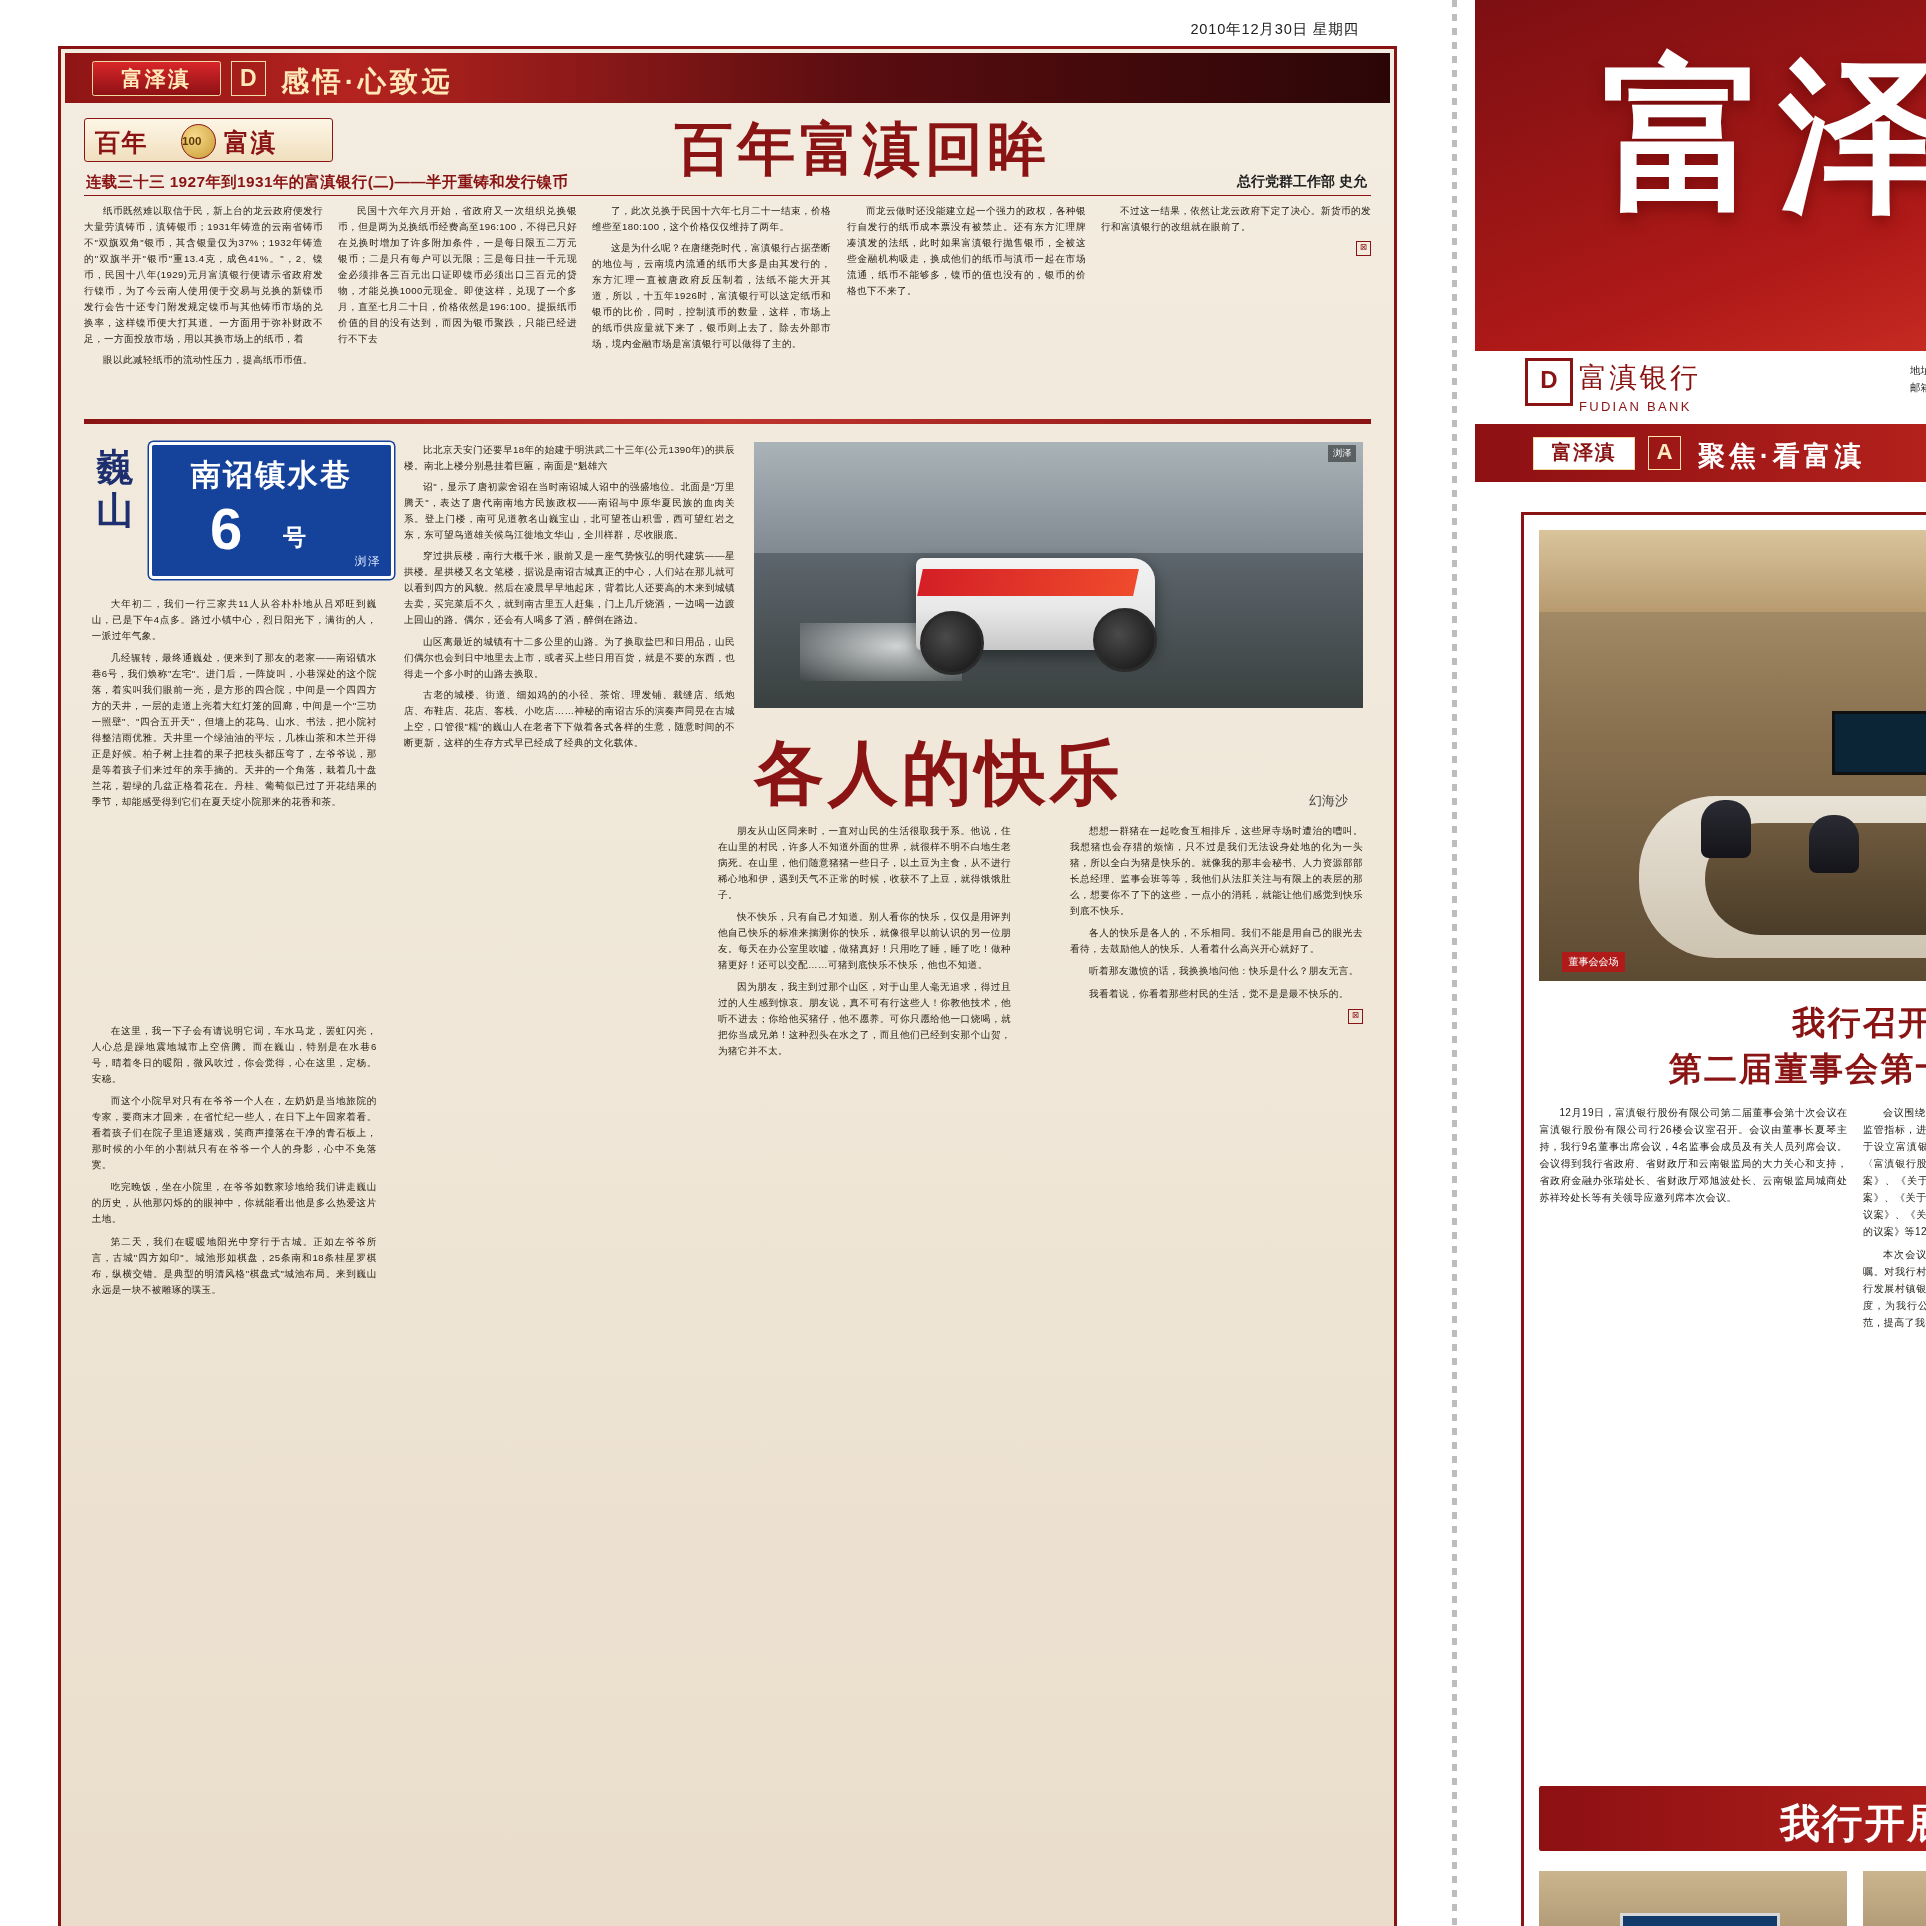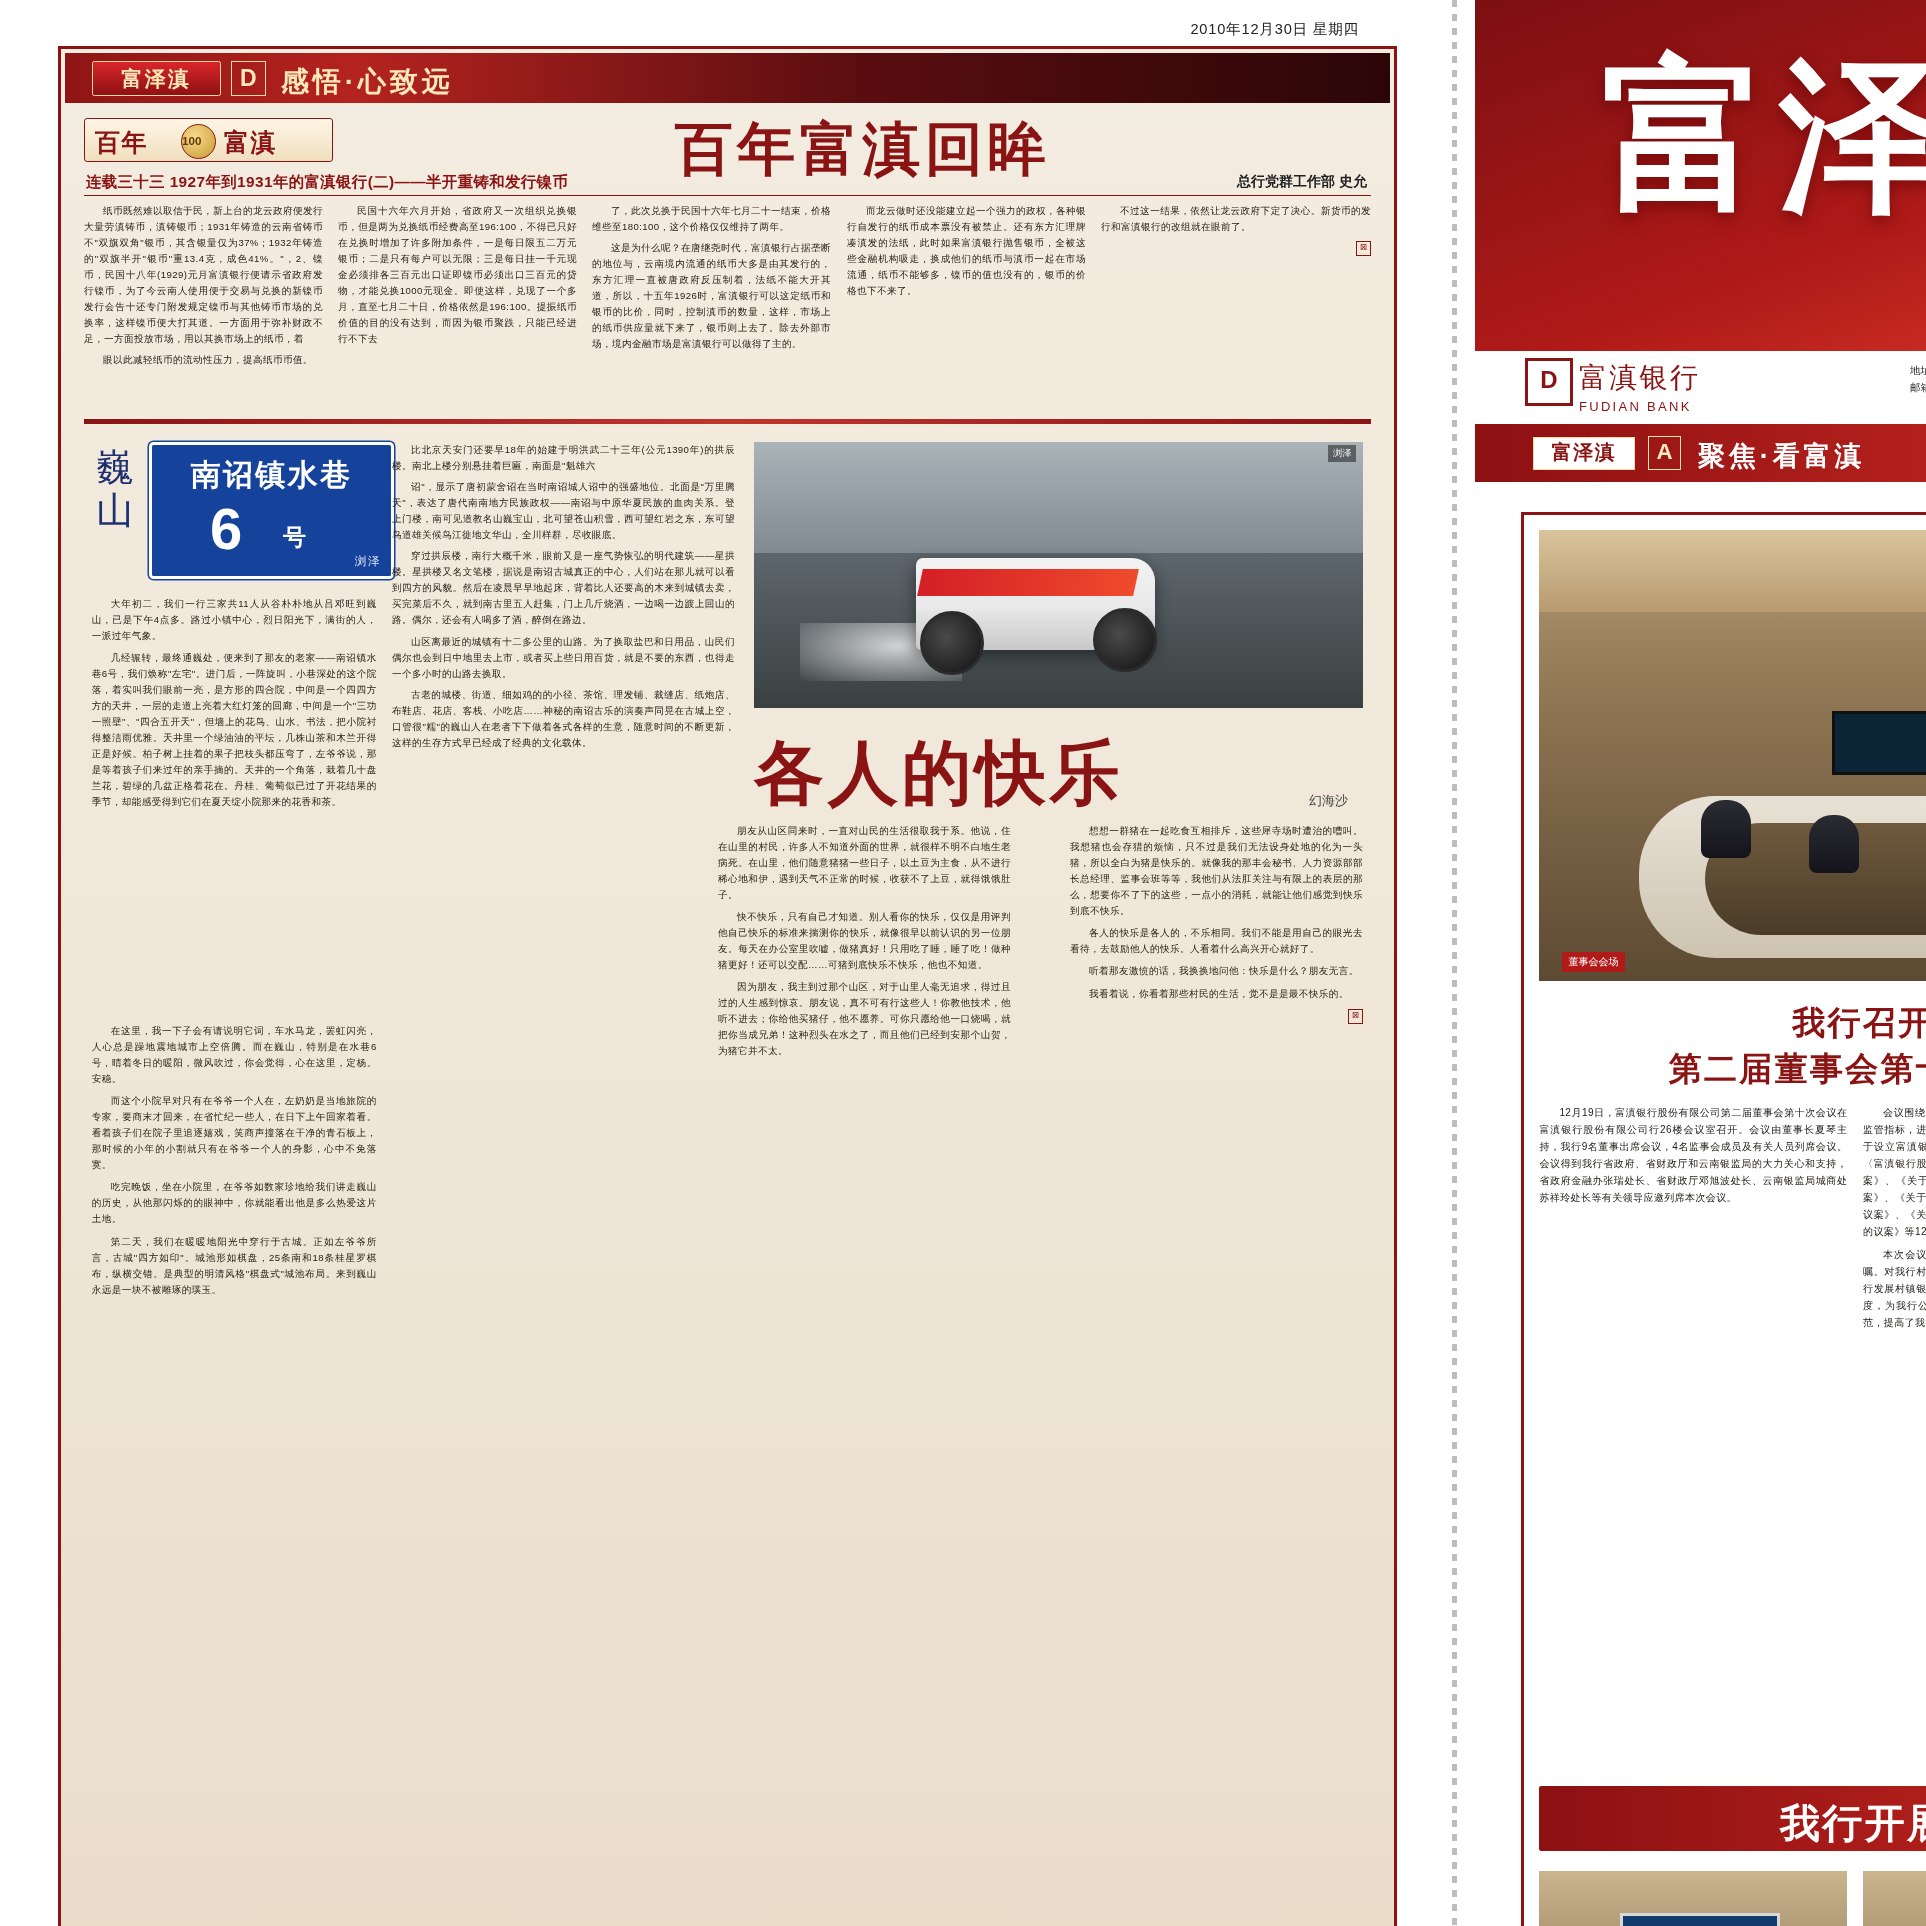--- a/index.html
+++ b/index.html
@@ -41,21 +41,21 @@
   .ls-cols{position:absolute;left:23px;top:154px;width:1287px;height:208px;}
   .ls-col{position:absolute;top:0;width:239px;font-size:9.6px;line-height:16px;color:#2a2118;
     text-align:justify;letter-spacing:0.4px;}
   .ls-col p{margin:0 0 5.4px 0;text-indent:19px;}
 
   .ls-bar{position:absolute;left:23px;top:370px;width:1287px;height:4.6px;
     background:linear-gradient(90deg,#8a1414,#c0352e,#8a1414);}
 
   
   .feat{position:absolute;left:23px;top:385px;width:1287px;height:1518px;}
-  .feat-vert{position:absolute;left:7.7px;top:11.6px;width:46px;font-size:37px;font-weight:normal;color:#1d2f6f;
+  .feat-vert{position:absolute;left:7.7px;top:11.6px;width:46px;font-size:37px;font-weight:bold;color:#1d2f6f;
     line-height:43px;text-align:center;font-family:"DejaVu Serif",serif;}
   .signplate{position:absolute;left:65px;top:7.7px;width:239px;height:131px;background:#15429a;
     border:3.9px solid #ffffff;border-radius:4.6px;box-shadow:0 0 0 1.5px #15429a;}
   .signplate .l1{position:absolute;left:0;right:0;top:10.8px;text-align:center;color:#fff;font-size:30px;font-weight:bold;letter-spacing:2.3px;}
   .signplate .l2{position:absolute;left:58px;top:50px;color:#fff;font-size:58px;font-weight:bold;}
   .signplate .l3{position:absolute;left:131px;top:77px;color:#fff;font-size:23px;font-weight:bold;}
   .signplate .l4{position:absolute;right:10px;bottom:7px;color:#dfe7ff;font-size:11.6px;letter-spacing:1.5px;}
 
   .feat-photo{position:absolute;left:670px;top:7.7px;width:609px;height:266px;
     background:linear-gradient(180deg,#8f979d 0%,#6f7a82 40%,#4d555c 100%);overflow:hidden;}
@@ -78,21 +78,21 @@
 
   .feat-bigtitle{position:absolute;left:670px;top:293px;width:609px;text-align:left;
     font-size:70px;font-weight:bold;color:#8a1414;letter-spacing:3.9px;font-family:"DejaVu Serif",serif;}
   .feat-byline{position:absolute;right:23px;top:358px;font-size:13px;color:#444;text-align:center;}
 
   .feat-col{position:absolute;font-size:9.6px;line-height:16px;color:#2a2118;text-align:justify;letter-spacing:0.4px;}
   .feat-col p{margin:0 0 6.2px 0;text-indent:19px;}
 
   .sidecol-top{position:absolute;left:308px;top:7.7px;width:343px;font-size:9.6px;line-height:16px;
     color:#2a2118;text-align:justify;letter-spacing:0.4px;}
-  .sidecol-top p{margin:0 0 5.4px 0;text-indent:19px;}
+  .sidecol-top p{margin:0 0 5.4px 0;text-indent:19px;padding-left:12px;}
 
   .endmark{display:inline-block;width:13px;height:13px;border:1.2px solid #8a1414;color:#8a1414;
     font-size:8.5px;line-height:11.6px;text-align:center;vertical-align:middle;}
 
   
   .right-sheet{position:absolute;left:1475px;top:0;width:1445px;height:2043px;background:#ffffff;}
   .masthead{position:absolute;left:0;top:0;width:1445px;height:482px;
     background:linear-gradient(160deg,#7d0f12 0%,#b01a18 38%,#d8382a 62%,#e9a03a 88%,#f6d07a 100%);
     overflow:hidden;}
   .mh-title{position:absolute;left:127px;top:27px;width:732px;height:254px;color:#ffffff;

